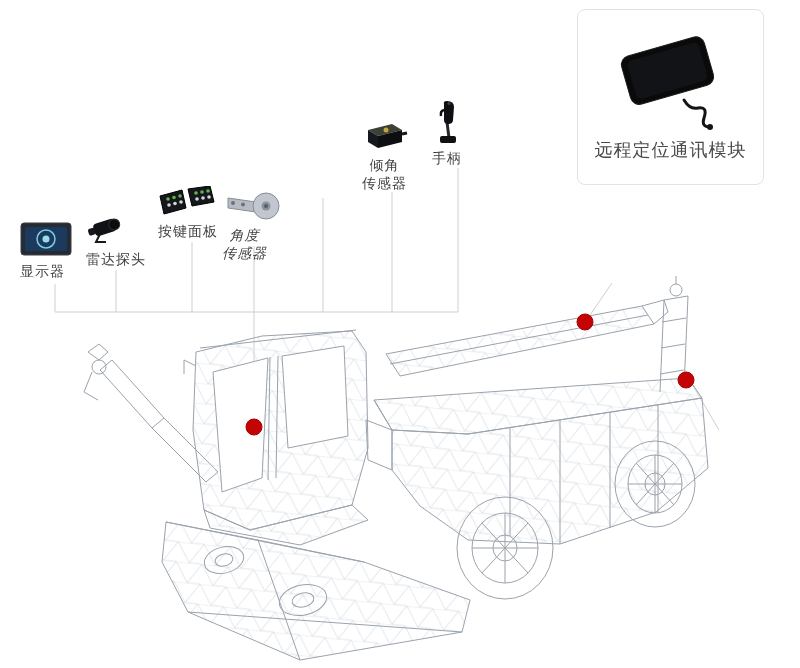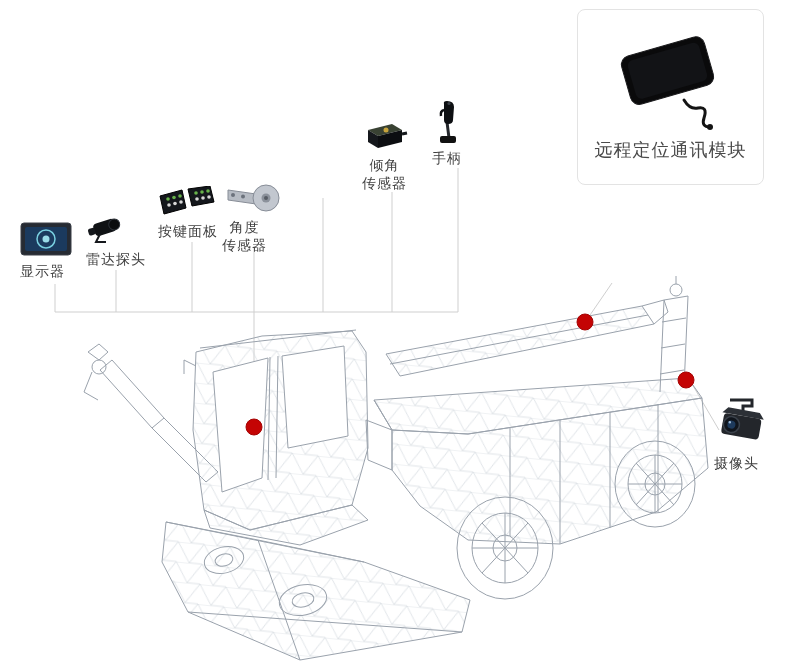--- a/index.html
+++ b/index.html
@@ -143,21 +143,21 @@
       <g transform="rotate(-18 22 18)">
         <rect x="8" y="10" width="22" height="13" rx="4" fill="#101215"></rect>
         <circle cx="29" cy="16.5" r="5.5" fill="#0a0c0e" stroke="#2c3138"></circle>
         <rect x="2" y="13" width="7" height="7" rx="2" fill="#15181c"></rect>
       </g>
       <path d="M14,24 L10,32 H20" fill="none" stroke="#15181c" stroke-width="2"></path>
     </svg>
     <div class="comp-label">雷达探头</div>
   </div>
 
-  <div class="comp" style="left:222px;top:180px;width:64px;">
+  <div class="comp" style="left:222px;top:188px;width:64px;font-style:italic;">
     <svg width="60" height="34" viewBox="0 0 60 34">
       <path d="M6,10 L34,14 L34,24 L6,20 Z" fill="#b7bcc4" stroke="#878d97"></path>
       <circle cx="11" cy="15" r="2" fill="#6c727c"></circle>
         <circle cx="21" cy="16.5" r="2" fill="#6c727c"></circle>
       <circle cx="44" cy="18" r="13" fill="#c2c7cf" stroke="#878d97"></circle>
       <circle cx="44" cy="18" r="4.5" fill="#8b919b"></circle>
       <circle cx="44" cy="18" r="2" fill="#565b64"></circle>
     </svg>
     <div class="comp-label">角度
 传感器</div>
@@ -193,27 +193,14 @@
         <rect x="18" y="22" width="86" height="50" rx="9" fill="#0a0a0b" stroke="#1c1c1e"></rect>
         <rect x="24" y="27" width="74" height="40" rx="6" fill="#121316"></rect>
       </g>
       <path d="M78,76 q6,10 14,8 q10,-2 6,10 q-3,9 6,9" fill="none" stroke="#141414" stroke-width="3" stroke-linecap="round"></path>
       <circle cx="104" cy="103" r="3" fill="#141414"></circle>
     </svg>
     <div class="module-label">远程定位通讯模块</div>
   </div>
 
 
-  <div class="comp" style="left:714px;top:398px;width:66px;">
-    <svg width="56" height="52" viewBox="0 0 56 52">
-      <path d="M16,2 h22 v6 h-9 v9" fill="none" stroke="#23262b" stroke-width="3"></path>
-      <g transform="rotate(10 28 30)">
-        <path d="M6,18 h42 l-5,-6 h-32 Z" fill="#2c3036"></path>
-        <rect x="8" y="18" width="38" height="21" rx="4" fill="#23262b"></rect>
-        <circle cx="17" cy="28.5" r="8" fill="#10151c" stroke="#3a414a" stroke-width="1.5"></circle>
-        <circle cx="17" cy="28.5" r="4" fill="#1d3a5c"></circle>
-        <circle cx="15" cy="26.5" r="1.3" fill="#9bb7d4"></circle>
-      </g>
-    </svg>
-    <div class="comp-label">摄像头</div>
-  </div>
 
 </div>
 
 </body></html>

